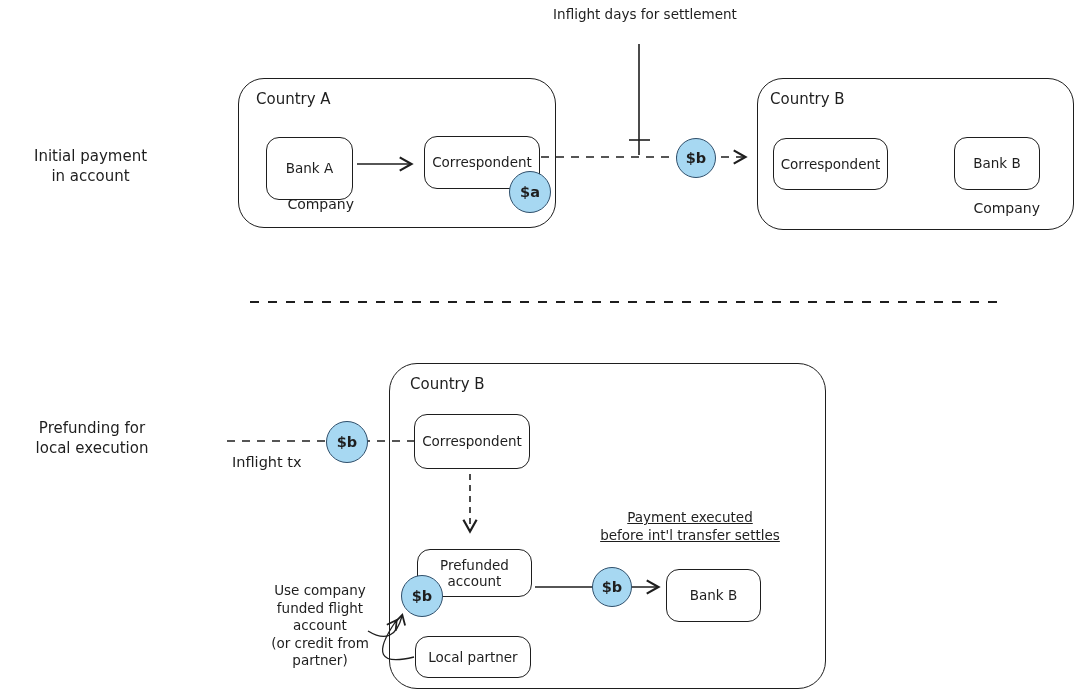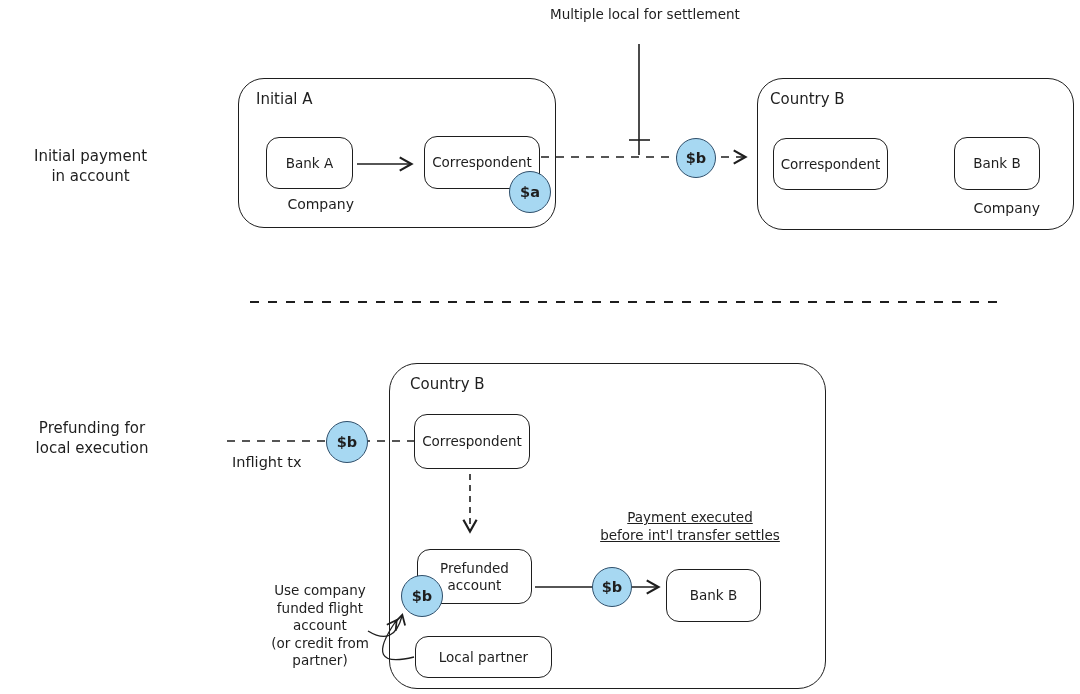--- a/index.html
+++ b/index.html
@@ -97,31 +97,31 @@
     <line x1="227" y1="441" x2="414" y2="441" stroke="#1e1e1e" stroke-width="1.6" stroke-dasharray="8,7"></line>
 
     <line x1="470" y1="474" x2="470" y2="530" stroke="#1e1e1e" stroke-width="1.6" stroke-dasharray="6,5" marker-end="url(#ah)"></line>
 
     <line x1="535" y1="587" x2="657" y2="587" stroke="#1e1e1e" stroke-width="1.6" marker-end="url(#ah)"></line>
 
     <path d="M368,631 Q394,647 402,616" fill="none" stroke="#1e1e1e" stroke-width="1.3" marker-end="url(#ah)"></path>
     <path d="M414,657 Q362,670 396,621" fill="none" stroke="#1e1e1e" stroke-width="1.3" marker-end="url(#ah)"></path>
   </svg>
 
-  <div class="txt note" style="left:530px; top:6px; width:230px; font-size:13.5px;">Multiple local for settlement</div>
+  <div class="txt note" style="left:530px; top:6px; width:230px; font-size:13.5px;">Inflight days for settlement</div>
 
   <div class="txt section-label" style="left:8px; top:146px; width:165px;">
     <div>Initial payment</div>
     <div>in account</div>
   </div>
 
   <div class="country-box" style="left:238px; top:78px; width:318px; height:150px;"></div>
-  <div class="txt country-title" style="left:256px; top:90px;">Initial A</div>
-
-  <div class="node-box" style="left:266px; top:137px; width:87px; height:52px;">
+  <div class="txt country-title" style="left:256px; top:90px;">Country A</div>
+
+  <div class="node-box" style="left:266px; top:137px; width:87px; height:63px;">
     <span>Bank A</span>
   </div>
 
   <div class="node-box" style="left:424px; top:136px; width:116px; height:53px;">
     <span>Correspondent</span>
   </div>
 
   <div class="txt company-label" style="left:268px; top:196px; width:86px;">Company</div>
 
   <div class="token" style="left: 509px; top: 171px; width: 42px; height: 42px; background: rgb(167, 216, 242); border-color: rgb(47, 79, 107);">
@@ -161,38 +161,38 @@
 
   <div class="node-box" style="left:414px; top:414px; width:116px; height:55px;">
     <span>Correspondent</span>
   </div>
 
   <div class="txt note" style="left:570px; top:509px; width:240px; font-size:13.5px;text-decoration:underline;">
     <div>Payment executed</div>
     <div>before int'l transfer settles</div>
   </div>
 
-  <div class="node-box" style="left:417px; top:549px; width:115px; height:55px;justify-content:center;">
+  <div class="node-box" style="left:417px; top:549px; width:115px; height:48px;justify-content:center;">
     <div>Prefunded</div>
     <div>account</div>
   </div>
 
   <div class="token" style="left: 401px; top: 575px; width: 42px; height: 42px; background: rgb(167, 216, 242); border-color: rgb(47, 79, 107);">
     <span>$b</span>
   </div>
 
   <div class="token" style="left: 592px; top: 567px; width: 40px; height: 40px; background: rgb(167, 216, 242); border-color: rgb(47, 79, 107);">
     <span>$b</span>
   </div>
 
   <div class="node-box" style="left:666px; top:569px; width:95px; height:53px;">
     <span>Bank B</span>
   </div>
 
-  <div class="node-box" style="left:415px; top:636px; width:137px; height:42px;">
+  <div class="node-box" style="left:415px; top:636px; width:116px; height:42px;">
     <span>Local partner</span>
   </div>
 
   <div class="txt note" style="left:250px; top:582px; width:140px; font-size:13.5px;">
     <div>Use company</div>
     <div>funded flight</div>
     <div>account</div>
     <div>(or credit from</div>
     <div>partner)</div>
   </div>

